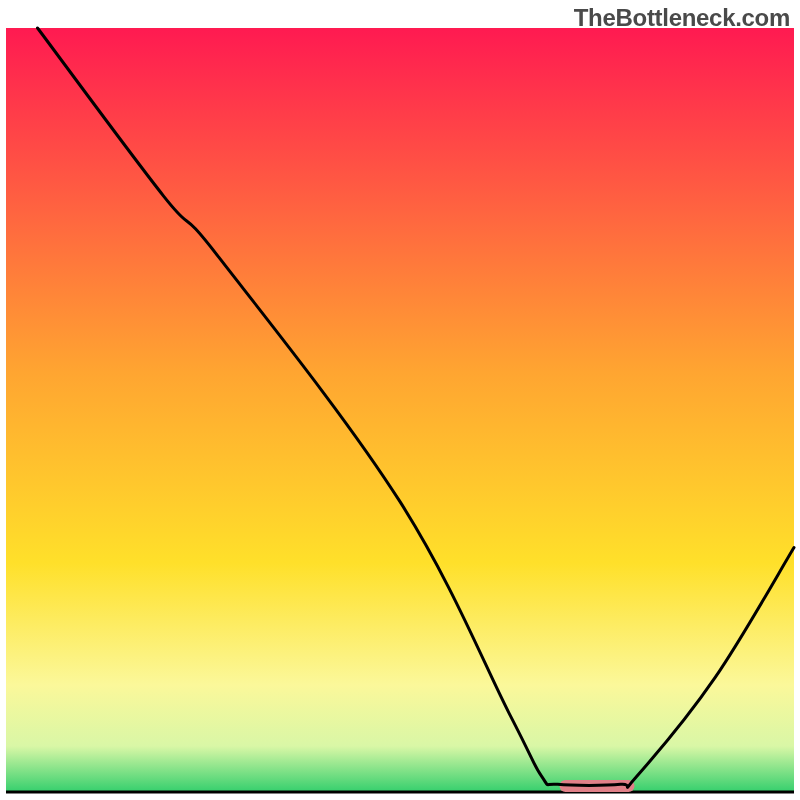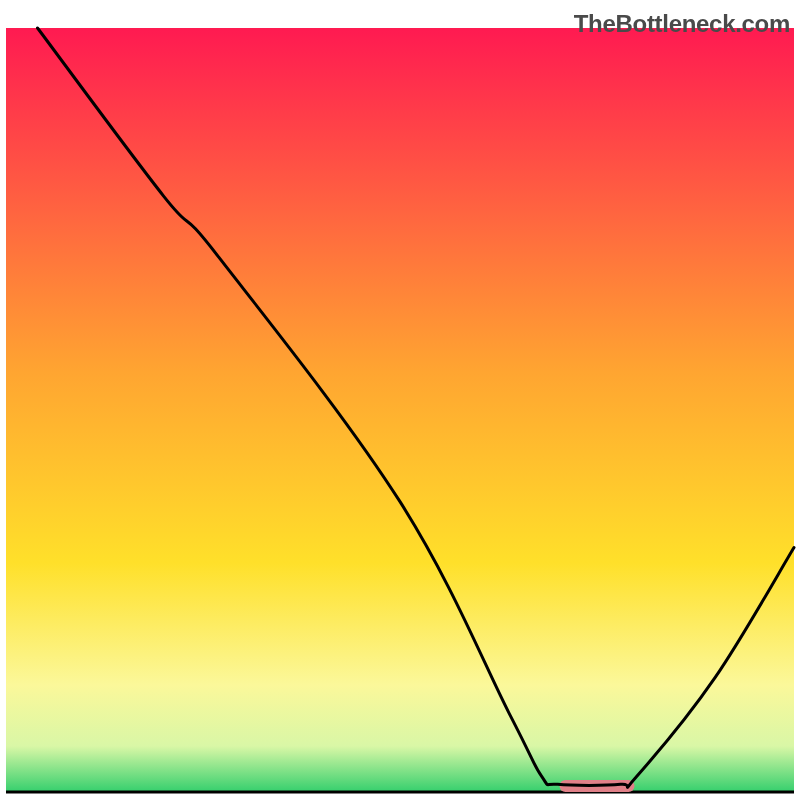--- a/index.html
+++ b/index.html
@@ -11,21 +11,21 @@
     background: #fff;
     font-family: Arial, Helvetica, sans-serif;
   }
   .chart-wrap {
     position: relative;
     width: 800px;
     height: 800px;
   }
   .watermark {
     position: absolute;
-    top: 10px;
+    top: 4px;
     right: 10px;
     font-size: 24px;
     font-weight: 600;
     color: #4a4a4a;
     letter-spacing: -0.3px;
   }
   svg {
     display: block;
   }
 </style>

